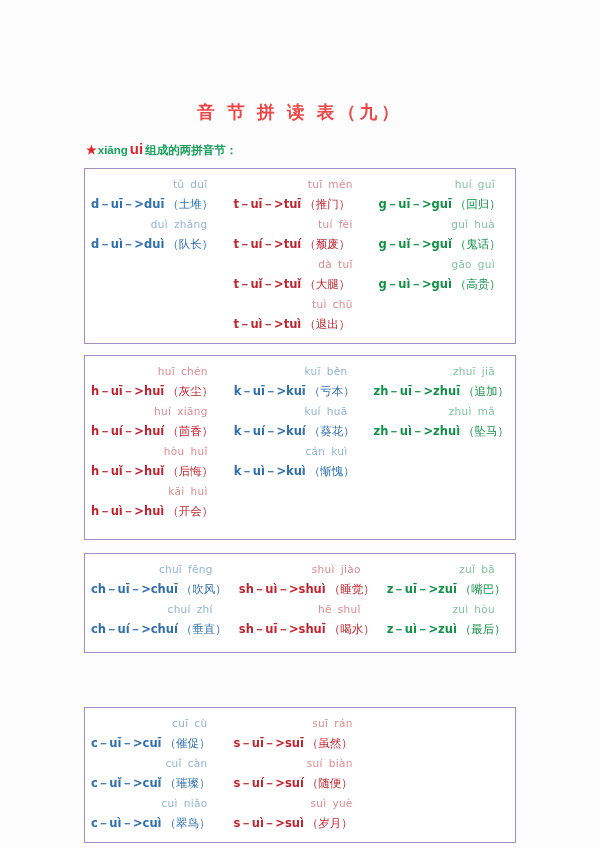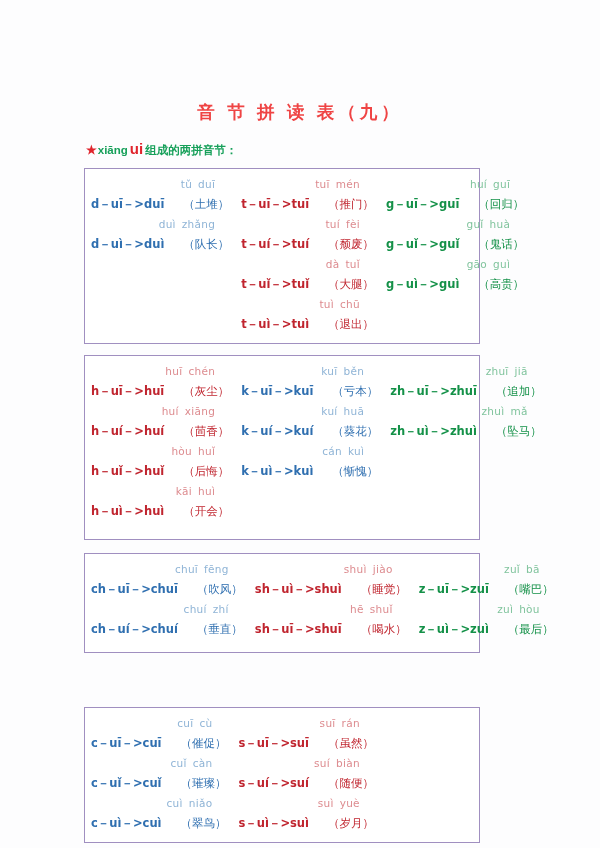--- a/index.html
+++ b/index.html
@@ -52,21 +52,21 @@
     color: #e0242c;
     font-weight: 700;
     font-size: 15px;
     font-family: "Liberation Sans", sans-serif;
     padding: 0 2px;
   }
 
   .tbl {
     position: absolute;
     left: 84px;
-    width: 396px;
+    width: 432px;
     box-sizing: border-box;
     border: 1.5px solid #a08fc0;
     background: #ffffff;
   }
   .tbl-inner {
     display: flex;
     flex-direction: row;
     width: 100%;
     box-sizing: border-box;
     padding: 6px 0 8px 0;
@@ -95,21 +95,20 @@
     font-size: 11.5px;
     line-height: 20px;
     font-weight: 700;
     font-family: "DejaVu Sans", sans-serif;
     letter-spacing: 0px;
   }
   .formula .hz {
     font-family: "Liberation Serif", "DejaVu Serif", serif;
     font-weight: 400;
     font-size: 11.5px;
-    margin-left: 16px;
   }
 
   
   .c-blue .formula { color: #2f6fb0; }
   .c-blue .word    { color: #8fb4d6; }
   .c-red .formula  { color: #c0252f; }
   .c-red .word     { color: #dd8b8f; }
   .c-green .formula{ color: #149148; }
   .c-green .word   { color: #7fc39c; }
 

